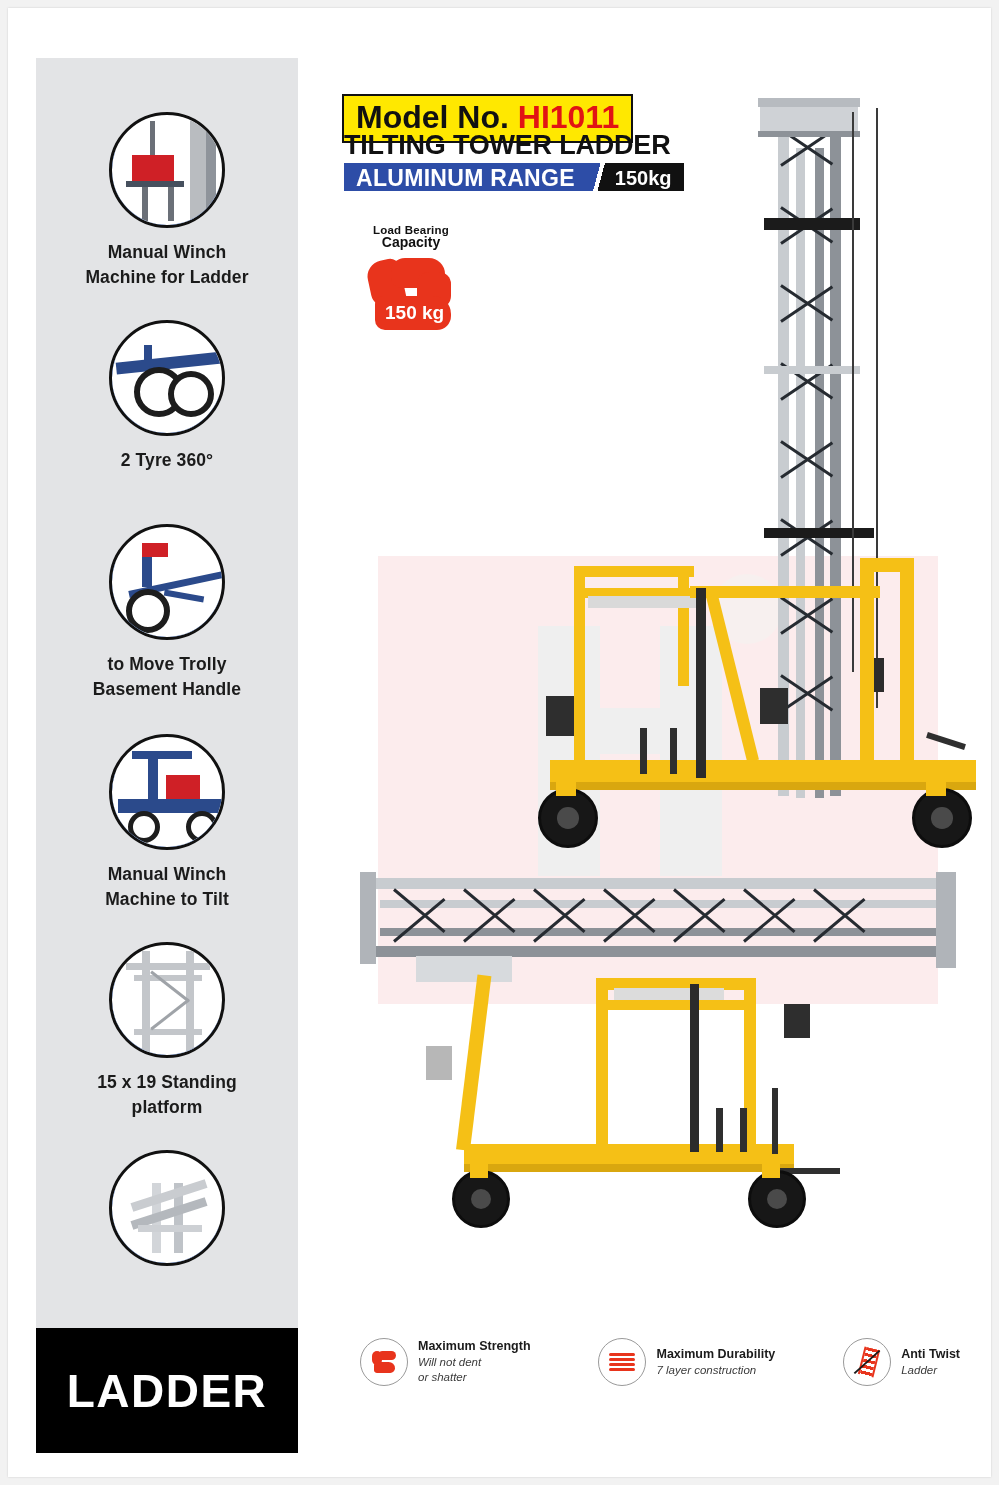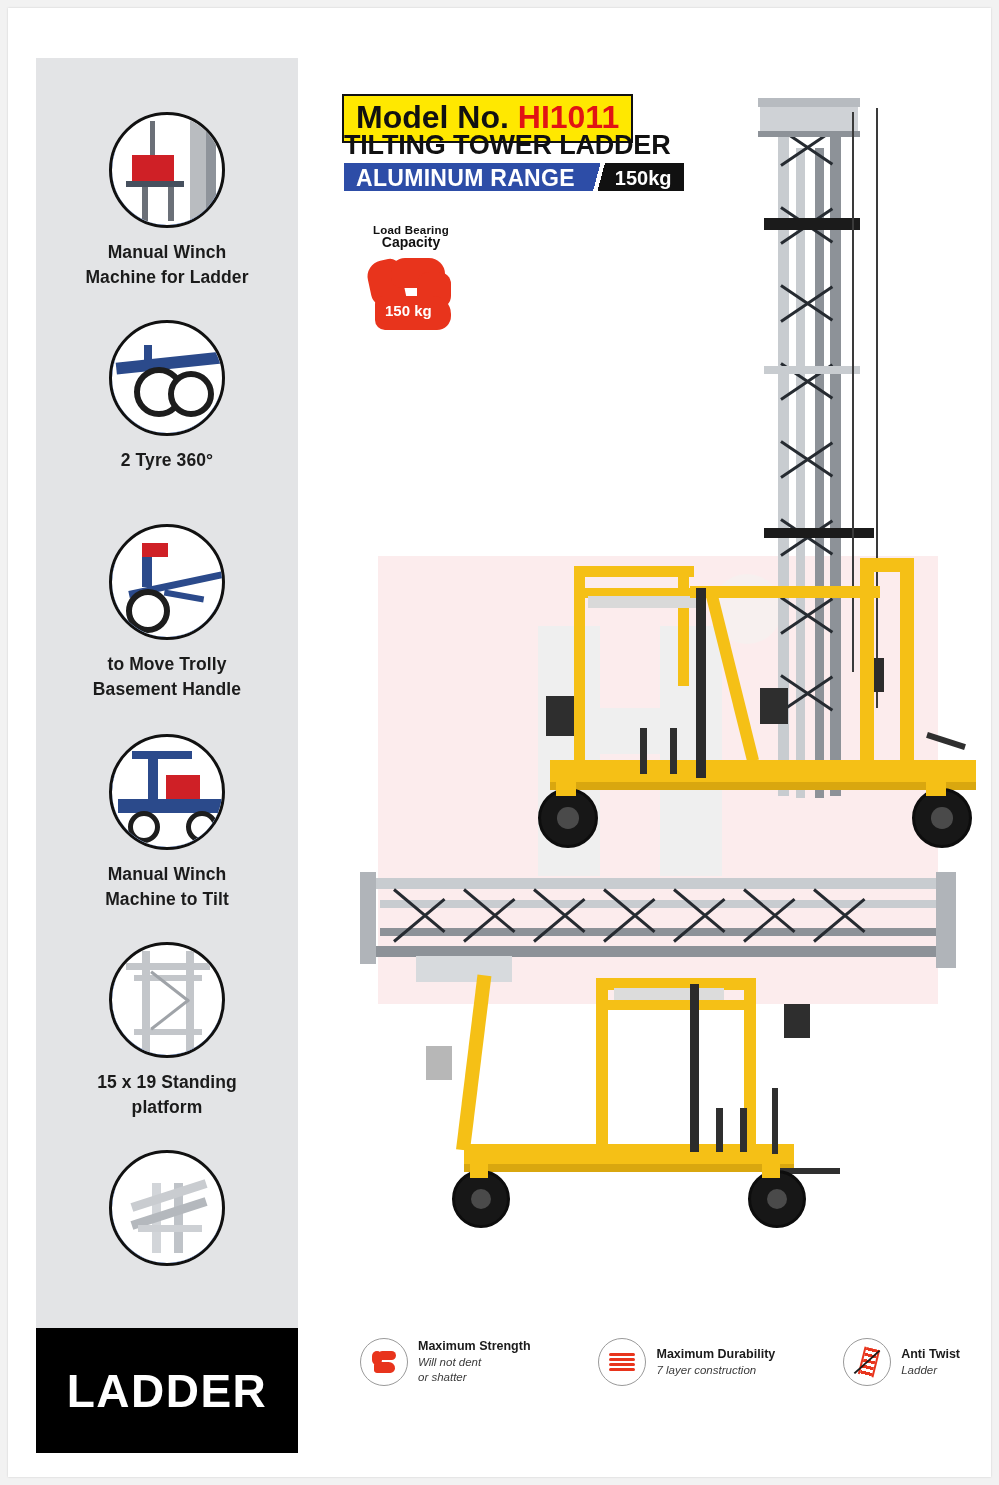--- a/index.html
+++ b/index.html
@@ -223,21 +223,21 @@
   .cap .arm .fist {
     position:absolute; left:52px; top:18px; width:34px; height:36px;
     background:#e8341c; border-radius: 12px;
   }
   .cap .arm .lower {
     position:absolute; left:10px; top:42px; width:76px; height:34px;
     background:#e8341c; border-radius: 8px 18px 14px 10px;
   }
   .cap .arm .kg {
     position:absolute; left:20px; top:48px;
-    font-size:15px; font-weight:bold; color:#ffffff;
+    font-size:19px; font-weight:bold; color:#ffffff;
     z-index:3;
   }
 
   
   .photo {
     position: absolute;
     left: 352px;
     top: 80px;
     width: 612px;
     height: 1130px;

